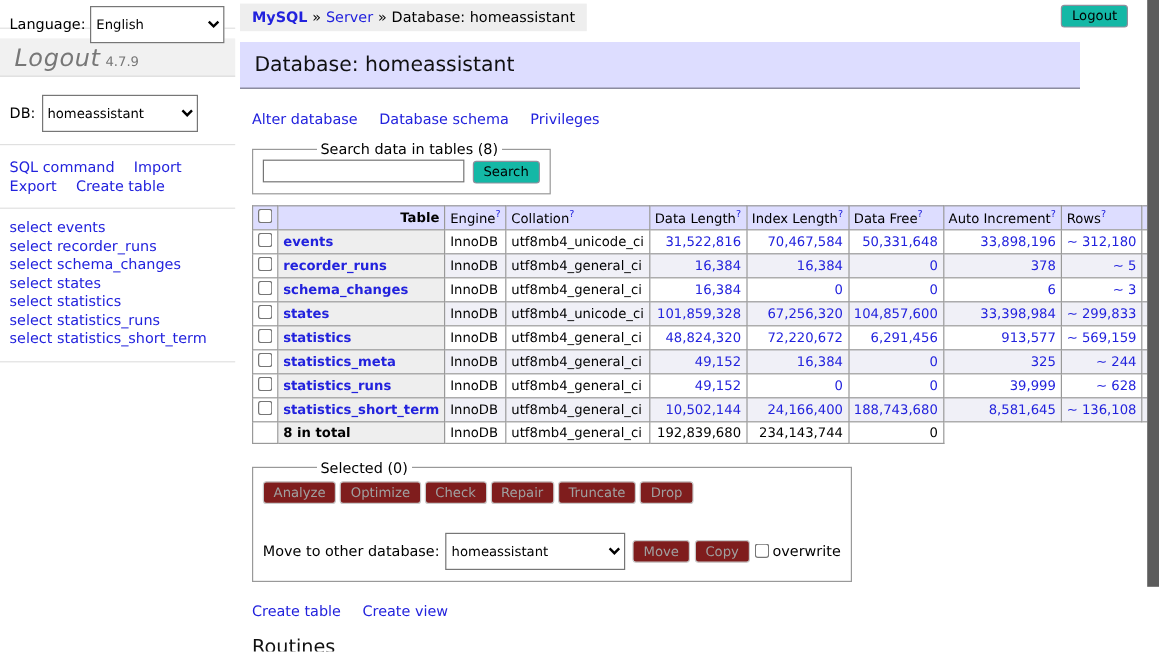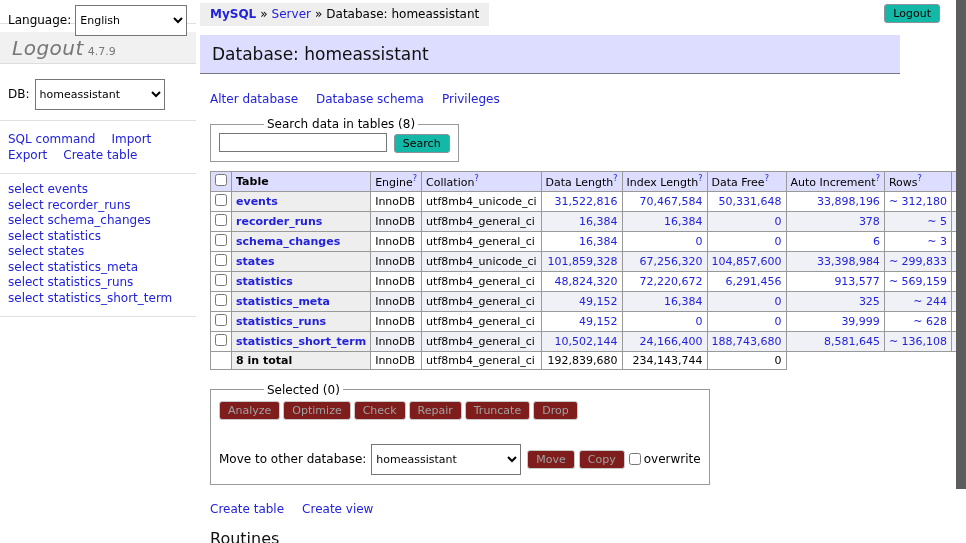--- a/index.html
+++ b/index.html
@@ -48,21 +48,21 @@
   .h3-tables { margin-top: 11px; }
   fieldset { display: inline-block; border: 1px solid #999; padding: 2px 8px 8px 8px; margin-top: 11px; }
   legend { font-size: 12px; padding: 0 3px; margin-left: 45px; }
   .search-input { width: 168px; height: 19px; border: 1px solid #767676; font-family: inherit; font-size: 12px; padding: 1px 3px; }
   .search-fieldset button { margin-left: 3px; }
 
   
   table.db-table { border-collapse: collapse; margin-top: 9px; font-size: 11px; }
   .db-table th, .db-table td { border: 1px solid #999; padding: 2px 4px; height: 18px; white-space: nowrap; }
   .db-table thead th { background: #ddf; font-weight: normal; text-align: left; }
-  .db-table thead th.c-table { text-align: left; font-weight: bold; }
+  .db-table thead th.c-table { text-align: right; font-weight: bold; }
   .db-table sup { font-size: 8px; color: #2222dd; }
   .db-table tbody th { background: #eee; text-align: left; }
   .db-table tbody th a { font-weight: bold; }
   .db-table td.num { text-align: right; }
   .db-table tr.alt td { background: #f0f0f7; }
   .db-table tr.alt td.check { background: #fff; }
   .db-table td.check { text-align: center; width: 22px; }
   .c-table  { width: 116px; }
   .c-engine { width: 44px; }
   .c-coll   { width: 98px; }
@@ -124,32 +124,28 @@
     <a>recorder_runs</a>
   </div>
 
   <div class="tbl-link">
     <a>select</a>
     <a>schema_changes</a>
   </div>
 
   <div class="tbl-link">
     <a>select</a>
+    <a>states</a>
+  </div>
+
+  <div class="tbl-link">
+    <a>select</a>
     <a>statistics</a>
   </div>
 
-  <div class="tbl-link">
-    <a>select</a>
-    <a>states</a>
-  </div>
-
-  <div class="tbl-link">
-    <a>select</a>
-    <a>statistics_meta</a>
-  </div>
 
   <div class="tbl-link">
     <a>select</a>
     <a>statistics_runs</a>
   </div>
 
   <div class="tbl-link">
     <a>select</a>
     <a>statistics_short_term</a>
   </div>

